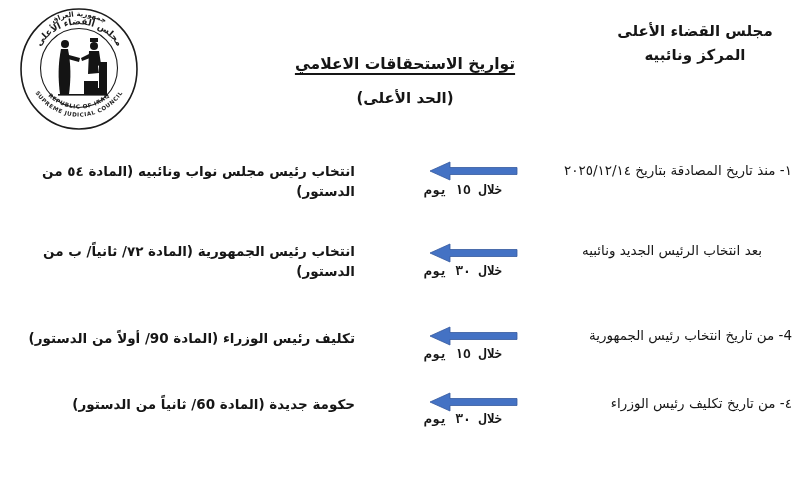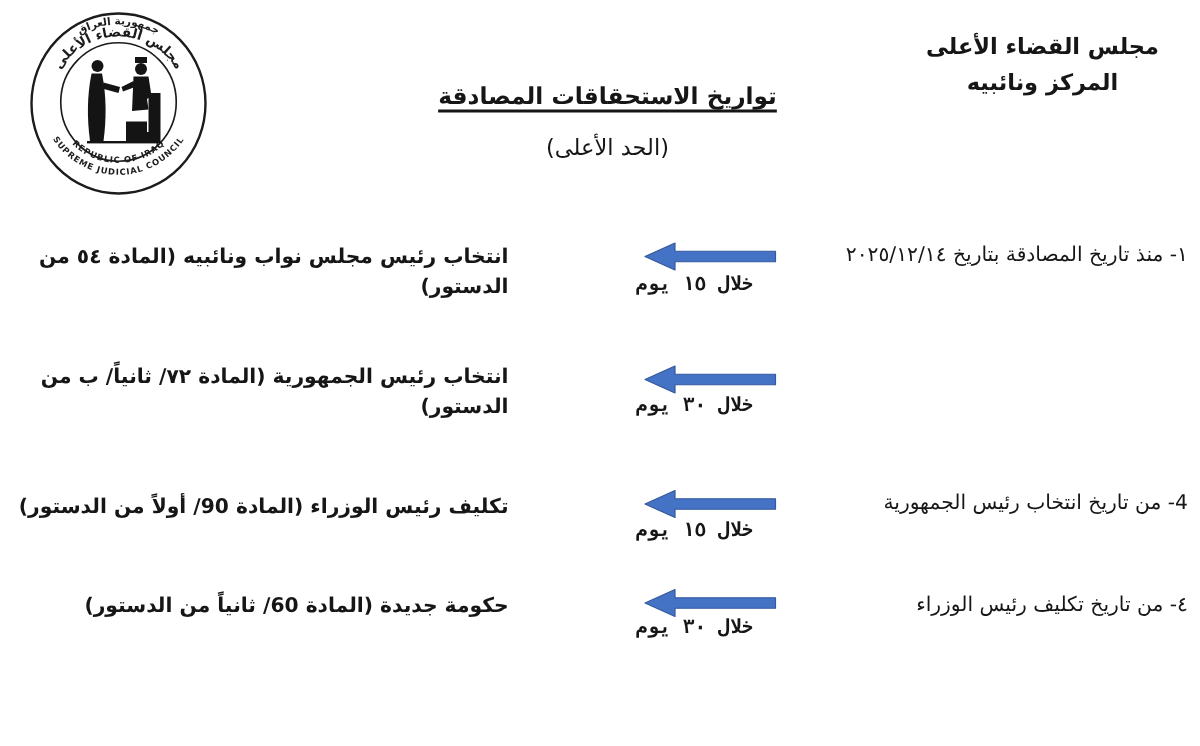--- a/index.html
+++ b/index.html
@@ -10,27 +10,27 @@
   .seal{position:absolute;top:5px;left:17px;width:124px;height:130px;}
 
   
   .org{position:absolute;top:19px;right:10px;width:190px;text-align:center;
        direction:rtl;font-weight:bold;font-size:15px;line-height:24px;}
 
   
   .titlewrap{position:absolute;top:52px;left:235px;width:340px;text-align:center;direction:rtl;}
   .title-main{font-size:15.5px;font-weight:bold;text-decoration:underline;
               text-underline-offset:4px;text-decoration-thickness:1.5px;line-height:24px;}
-  .title-sub{font-size:15px;font-weight:normal;margin-top:13px;}
+  .title-sub{font-size:15px;font-weight:bold;margin-top:13px;}
 
   
   .src{position:absolute;right:8px;width:280px;text-align:right;direction:rtl;
        font-size:13.5px;font-weight:normal;line-height:22px;}
   .src .l2{margin-right:30px;}
-  .res{position:absolute;right:461px;width:330px;text-align:right;direction:rtl;
+  .res{position:absolute;right:445px;width:330px;text-align:right;direction:rtl;
        font-size:13.5px;font-weight:bold;line-height:20px;}
   .arrowbox{position:absolute;left:428px;width:91px;height:22px;}
   .arrowbox svg{display:block;}
   .dur{position:absolute;left:415px;width:96px;text-align:center;direction:rtl;
        font-size:13px;font-weight:bold;font-family:Liberation Mono, monospace;}
 </style>
 </head>
 <body>
 
 <div id="page">
@@ -74,37 +74,38 @@
       </g>
     </svg>
   </div>
 
   <div class="org">
     <div>مجلس القضاء الأعلى</div>
     <div>المركز ونائبيه</div>
   </div>
 
   <div class="titlewrap">
-    <div class="title-main">تواريخ الاستحقاقات المصادقة</div>
+    <div class="title-main">تواريخ الاستحقاقات الاعلامي</div>
     <div class="title-sub">(الحد الأعلى)</div>
   </div>
 
   <section>
     <div class="src" style="top:159px">١- منذ تاريخ المصادقة بتاريخ ٢٠٢٥/١٢/١٤</div>
     <div class="arrowbox" style="top:160px">
       <svg width="91" height="22" viewBox="0 0 91 22">
         <path d="M2,11 L22,2 L22,7.5 L89,7.5 L89,14.5 L22,14.5 L22,20 Z" stroke="#35599e" stroke-width="0.8" stroke-linejoin="round" fill="#4472C4"></path>
       </svg>
     </div>
     <div class="dur" style="top:182px">خلال ١٥ يوم</div>
     <div class="res" style="top:161px">انتخاب رئيس مجلس نواب ونائبيه (المادة ٥٤ من الدستور)</div>
   </section>
 
   <section>
     <div class="src" style="top:239px">
+      <div class="l2">بعد انتخاب الرئيس الجديد ونائبيه</div>
     </div>
     <div class="arrowbox" style="top:242px">
       <svg width="91" height="22" viewBox="0 0 91 22">
         <path d="M2,11 L22,2 L22,7.5 L89,7.5 L89,14.5 L22,14.5 L22,20 Z" stroke="#35599e" stroke-width="0.8" stroke-linejoin="round" fill="#4472C4"></path>
       </svg>
     </div>
     <div class="dur" style="top:263px">خلال ٣٠ يوم</div>
     <div class="res" style="top:241px">انتخاب رئيس الجمهورية  (المادة ٧٢/ ثانياً/ ب من الدستور)</div>
   </section>
 

